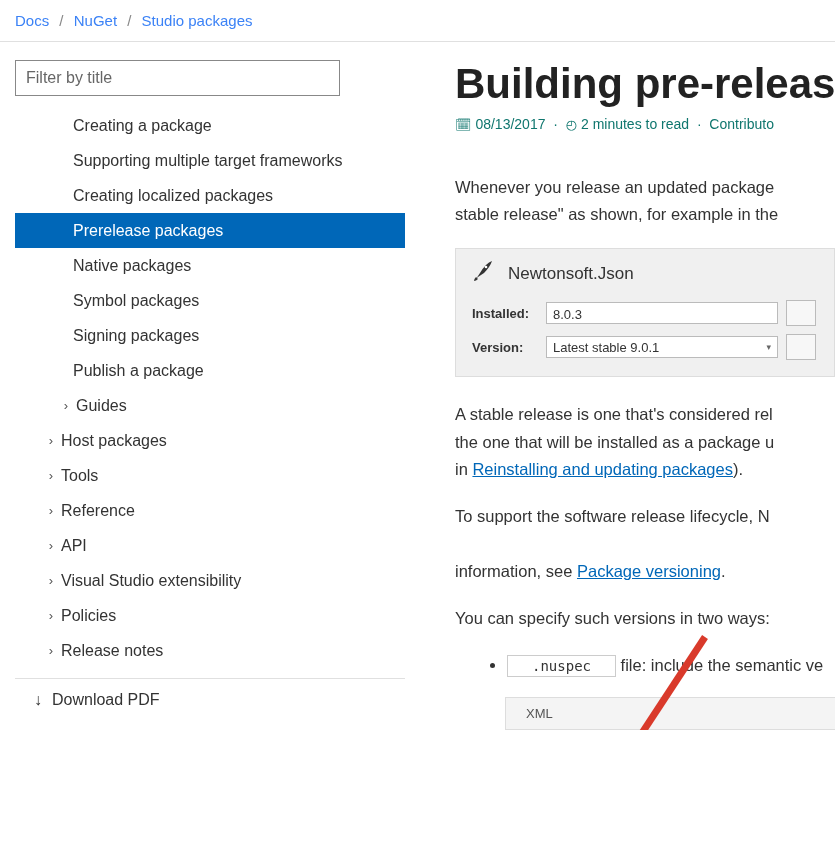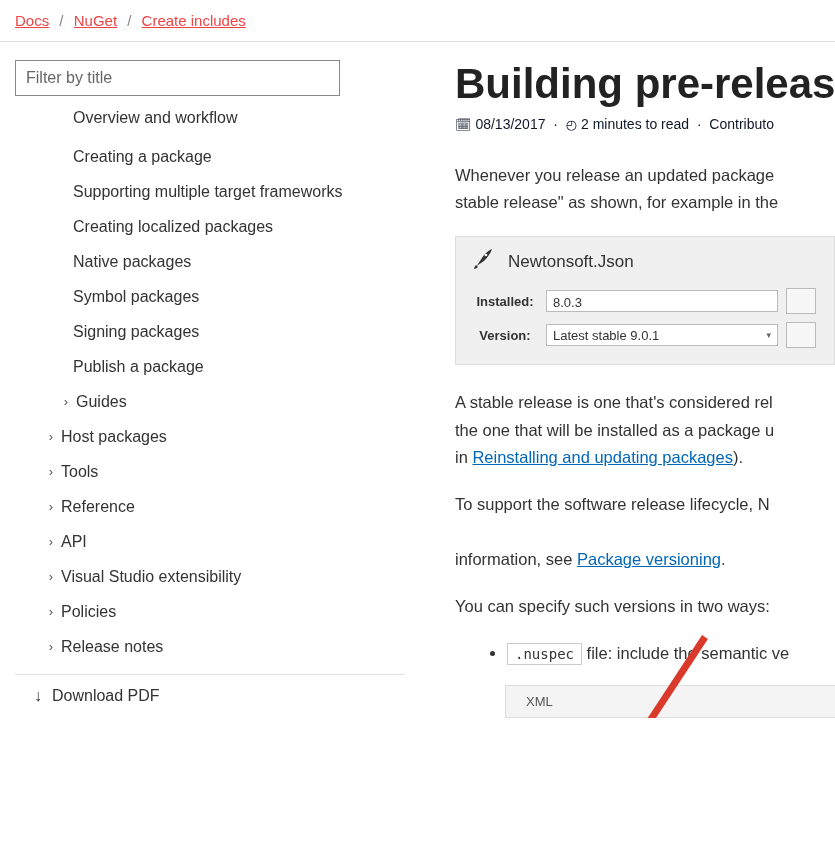--- a/index.html
+++ b/index.html
@@ -1,73 +1,73 @@
 <!DOCTYPE html>
 <html><head>
   <meta charset="utf-8">
   <style>
     * { margin: 0; padding: 0; box-sizing: border-box; }
     body { font-family: "Segoe UI", Arial, sans-serif; font-size: 16px; color: #333; background: #fff; width: 835px; overflow: hidden; }
     a { text-decoration: none; }
     .breadcrumb { padding: 12px 15px; font-size: 15px; border-bottom: 1px solid #e0e0e0; }
-    .breadcrumb a { color: #ef4444; text-decoration: underline; }
+    .breadcrumb a { color: #3b82f6; }
     .breadcrumb-sep { color: #888; padding: 0 6px; }
     .container { display: flex; }
     .sidebar { width: 420px; padding: 18px 15px 0 15px; flex-shrink: 0; }
     .filter-input { width: 325px; padding: 8px 10px; font-size: 16px; border: 1px solid #888; color: #666; }
     .filter-input::placeholder { color: #666; }
     .nav { margin-top: 12px; }
     .nav-item { display: flex; align-items: center; padding: 8px 0 8px 58px; font-size: 16px; color: #333; cursor: pointer; min-height: 35px; }
     .nav-item.truncated { padding-top: 0; margin-top: -4px; }
     .nav-item.selected { background: #0067b8; color: #fff; }
     .nav-item.expandable { padding-left: 44px; }
     .nav-item.top { padding-left: 29px; }
     .chevron { display: inline-block; width: 14px; text-align: center; font-size: 13px; color: #555; margin-right: 3px; }
     .download { display: flex; align-items: center; margin-top: 10px; padding: 12px 0 12px 19px; border-top: 1px solid #e0e0e0; font-size: 16px; cursor: pointer; }
     .down-arrow { margin-right: 10px; font-size: 16px; }
     .main { padding: 18px 0 0 35px; flex: 1; overflow: hidden; position: relative; }
     h1 { font-size: 42px; font-weight: 600; color: #222; white-space: nowrap; margin-bottom: 8px; }
-    .meta { font-size: 14px; color: #0f172a; white-space: nowrap; margin-bottom: 30px; }
+    .meta { font-size: 14px; color: #0f766e; white-space: nowrap; margin-bottom: 42px; }
     .meta-icon { font-size: 13px; }
     p { font-size: 16.5px; line-height: 1.65; color: #333; margin-bottom: 20px; white-space: nowrap; }
     .inline-link { color: #0067b8; text-decoration: underline; }
     .infobox { background: #f0f0f0; border: 1px solid #ddd; padding: 10px 16px 16px 16px; margin-bottom: 24px; }
     .infobox-title { display: flex; align-items: center; font-size: 17px; color: #333; margin-bottom: 12px; }
     .rocket { margin-right: 12px; }
     .form-row { display: flex; align-items: center; margin-top: 8px; }
-    .form-label { width: 74px; font-size: 13px; font-weight: 600; color: #333; text-align: center; padding-right: 8px; }
+    .form-label { width: 74px; font-size: 13px; font-weight: 600; color: #333; text-align: left; padding-right: 8px; }
     .text-input { background: #fff; border: 1px solid #bbb; padding: 4px 6px; font-size: 13px; width: 232px; height: 22px; }
     .dropdown { display: flex; align-items: center; justify-content: space-between; gap: 48px; }
     .dd-caret { font-size: 9px; color: #666; }
     .side-btn { margin-left: 8px; width: 30px; height: 26px; border: 1px solid #bbb; background: #f7f7f7; }
     ul.bullet { margin-left: 52px; margin-top: 4px; }
     ul.bullet li { font-size: 16.5px; line-height: 1.65; white-space: nowrap; margin-bottom: 8px; }
-    .code-inline { font-family: Consolas, monospace; font-size: 14px; background: #fff; border: 1px solid #ccc; padding: 2px 7px; }
+    .code-inline { font-family: Consolas, monospace; font-size: 14px; background: #fff; border: 1px solid #ccc; padding: 2px 24px; }
     .code-block-header { margin-top: 18px; margin-left: 50px; background: #f4f4f4; border: 1px solid #ddd; padding: 8px 20px; font-size: 13px; color: #555; width: 400px; }
     .arrow-overlay { position: absolute; left: 140px; top: 575px; pointer-events: none; }
   </style>
 </head>
 <body>
 
 <div class="breadcrumb">
   <a href="#">Docs</a>
   <span class="breadcrumb-sep">/</span>
   <a href="#">NuGet</a>
   <span class="breadcrumb-sep">/</span>
-  <a href="#">Create includes</a>
+  <a href="#">Studio packages</a>
 </div>
 
 <div class="container">
   <aside class="sidebar">
     <input class="filter-input" placeholder="Filter by title" style="">
     <nav class="nav">
-      <div class="nav-item truncated">Overview and workflow</div>
       <div class="nav-item">Creating a package</div>
       <div class="nav-item">Supporting multiple target frameworks</div>
       <div class="nav-item">Creating localized packages</div>
+      <div class="nav-item selected">Prerelease packages</div>
       <div class="nav-item">Native packages</div>
       <div class="nav-item">Symbol packages</div>
       <div class="nav-item">Signing packages</div>
       <div class="nav-item">Publish a package</div>
       <div class="nav-item expandable">
           <span class="chevron">›</span>
           <span>Guides</span>
         </div>
       <div class="nav-item top">
           <span class="chevron">›</span>

